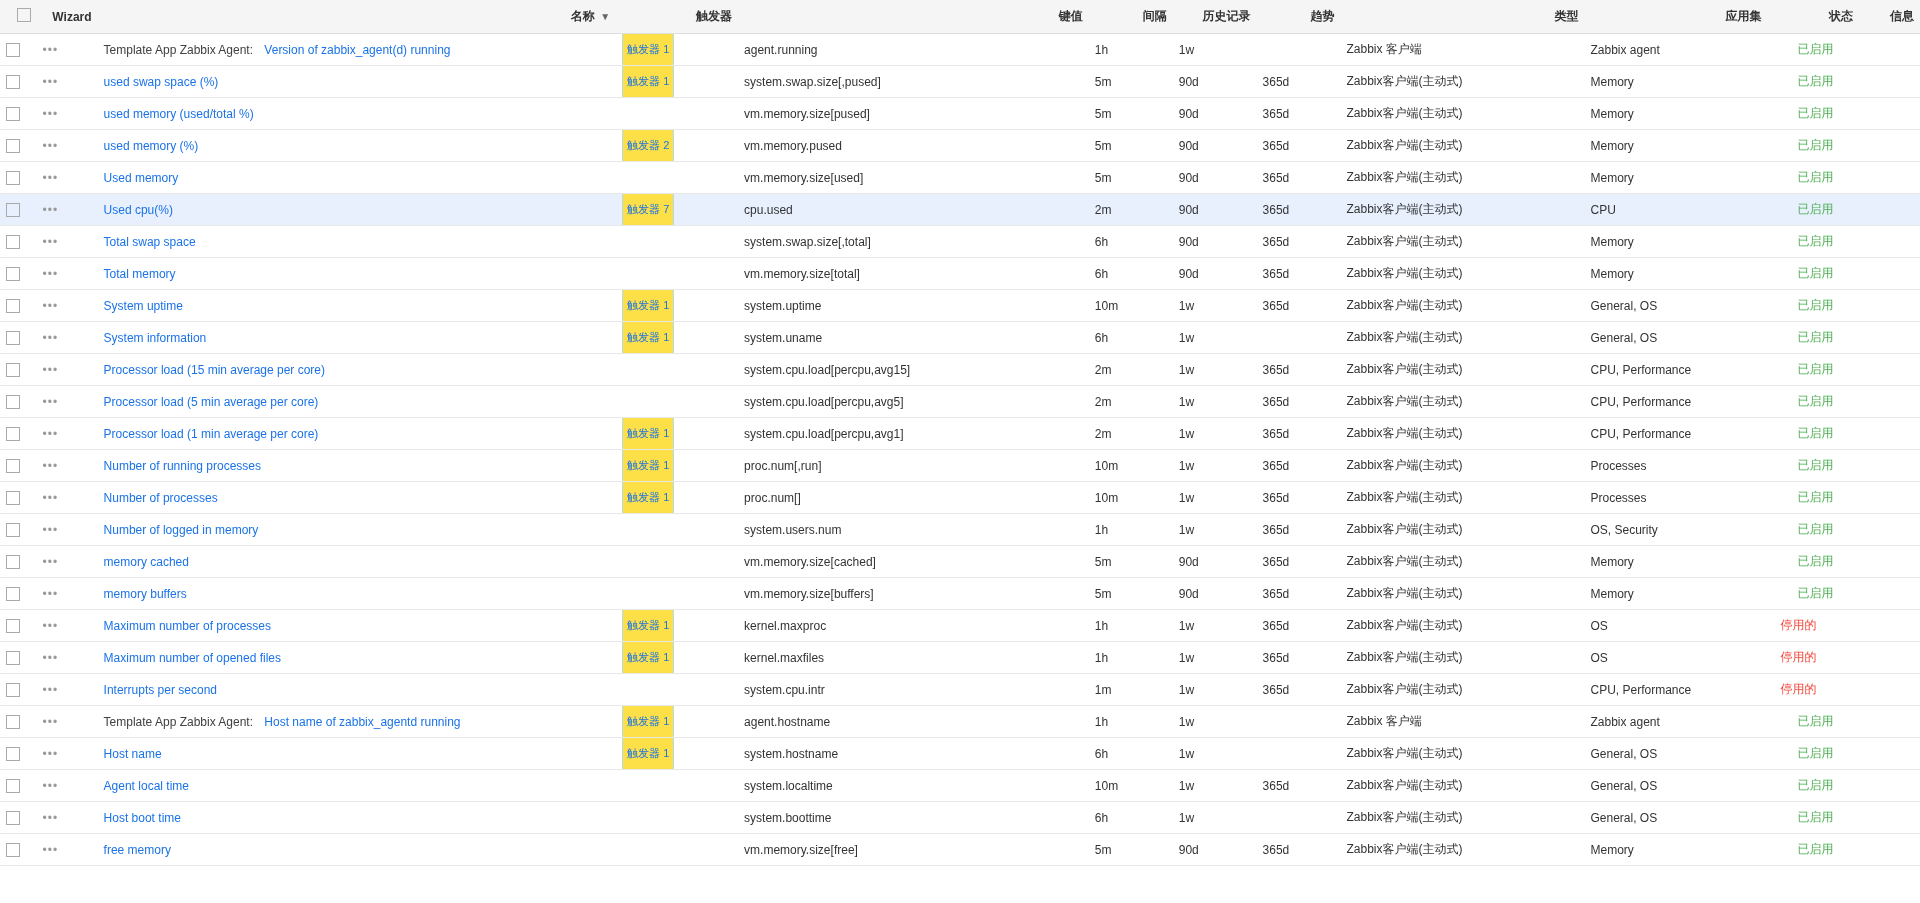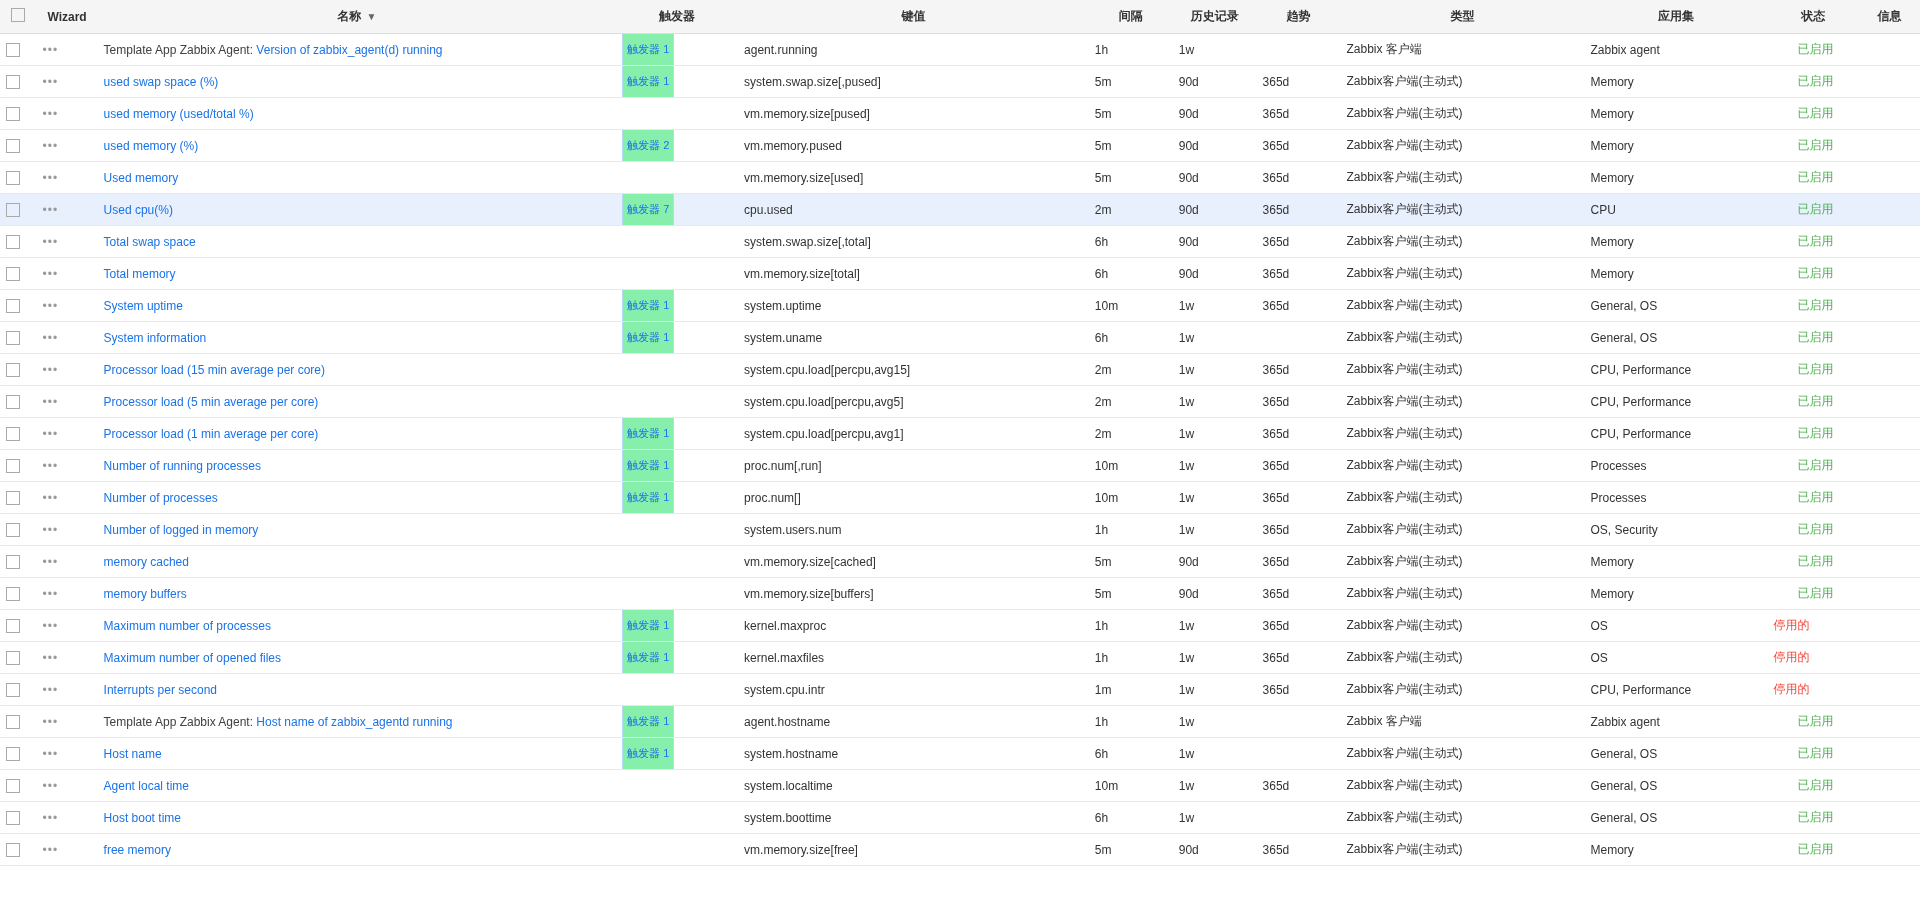--- a/index.html
+++ b/index.html
@@ -5,21 +5,21 @@
     * { box-sizing: border-box; margin: 0; padding: 0; }
     body { font-family: Arial, sans-serif; font-size: 12px; background: #fff; color: #333; }
     
     .table-container { width: 100%; overflow-x: auto; }
     
     table { width: 100%; border-collapse: collapse; table-layout: fixed; }
     
     thead tr { background: #f5f5f5; border-bottom: 1px solid #ddd; }
     thead th { 
       padding: 8px 6px; 
-      text-align: center; 
+      text-align: right; 
       font-weight: bold; 
       font-size: 12px; 
       color: #333;
       border-right: none;
       white-space: nowrap;
       overflow: hidden;
       margin-left: 17px;
     }
     
     tbody tr { border-bottom: 1px solid #e8e8e8; }
@@ -50,35 +50,35 @@
       width: 14px; height: 14px; 
       border: 1px solid #aaa; 
       display: inline-block;
       vertical-align: middle;
     }
     
     .dots { color: #999; letter-spacing: 1px; cursor: pointer; }
     
     .name-link { color: #1a73e8; text-decoration: none; cursor: pointer; }
     
-    .name-text-normal { color: #1a73e8; }
+    .name-text-normal { color: #1a73e8; margin-left: 8px; }
     .name-text-prefix { color: #404040; }
     
     .trigger-badge {
-      background: #86efac;
+      background: #fde047;
       color: #1a73e8;
       border: 1px solid #b3d9f7;
       padding: 18px 4px;
       border-radius: 2px;
       font-size: 11px;
       white-space: nowrap;
     }
     
     .status-enabled { color: #4caf50; padding-left: 24px; }
-    .status-disabled { color: #f44336; }
+    .status-disabled { color: #f44336; margin-left: 7px; }
     
     .sort-icon { font-size: 10px; color: #666; margin-left: 2px; }
     
     th.sortable { cursor: pointer; }
 
     .header-checkbox { width: 14px; height: 14px; border: 1px solid #aaa; display: inline-block; }
 
     .scrollbar-wrapper {
       height: 903px;
       overflow-y: auto;

